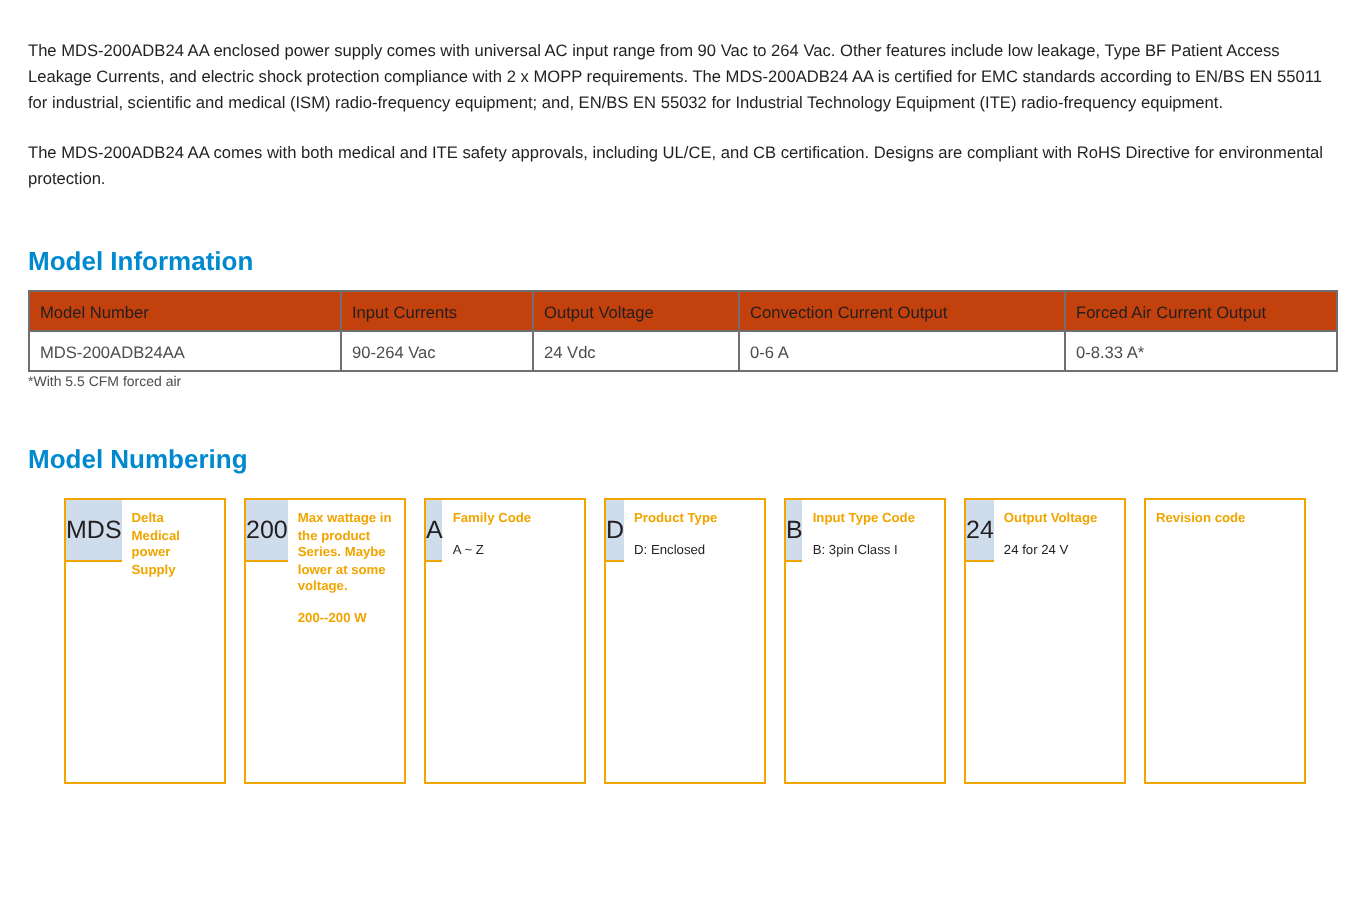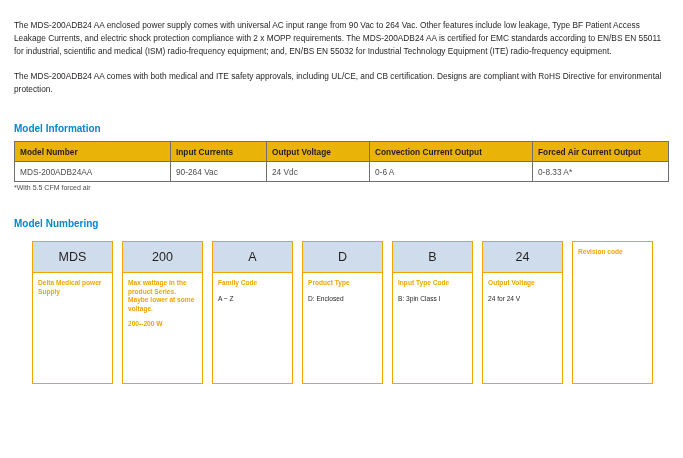--- a/index.html
+++ b/index.html
@@ -27,21 +27,21 @@
     color: #231f20;
     margin: 0;
     padding-top: 19px;
     text-align: left;
   }
   .intro.second {
     padding-top: 11px;
   }
   .section-title {
     color: #0089cf;
-    font-size: 10px;
+    font-size: 13px;
     font-weight: bold;
     margin: 0;
   }
   .section-title.model-info {
     padding-top: 27px;
     padding-bottom: 7px;
   }
   .section-title.model-numbering {
     padding-top: 27px;
     padding-bottom: 12px;
@@ -56,23 +56,23 @@
   }
   table.model-table th,
   table.model-table td {
     border: 1px solid #6f6f6f;
     padding: 3px 5px;
     text-align: left;
     vertical-align: middle;
     height: 13px;
   }
   table.model-table th {
-    font-weight: bold;
-    color: #231f20;
-    background: #eab308;
+    font-weight: normal;
+    color: #231f20;
+    background: #c2410c;
   }
   table.model-table td {
     color: #4d4d4d;
   }
   .table-note {
     font-size: 7px;
     color: #4d4d4d;
     padding-top: 2px;
   }
 
@@ -82,21 +82,20 @@
     gap: 9px;
     width: 655px;
     padding-left: 18px;
     box-sizing: border-box;
   }
   .num-box {
     width: 81px;
     border: 1px solid #f0a500;
     box-sizing: border-box;
     display: flex;
-    flex-direction: column;
     height: 143px;
     background: #ffffff;
   }
   .num-box .code {
     background: #cfdceb;
     height: 30px;
     display: flex;
     align-items: center;
     justify-content: center;
     font-size: 12.5px;

